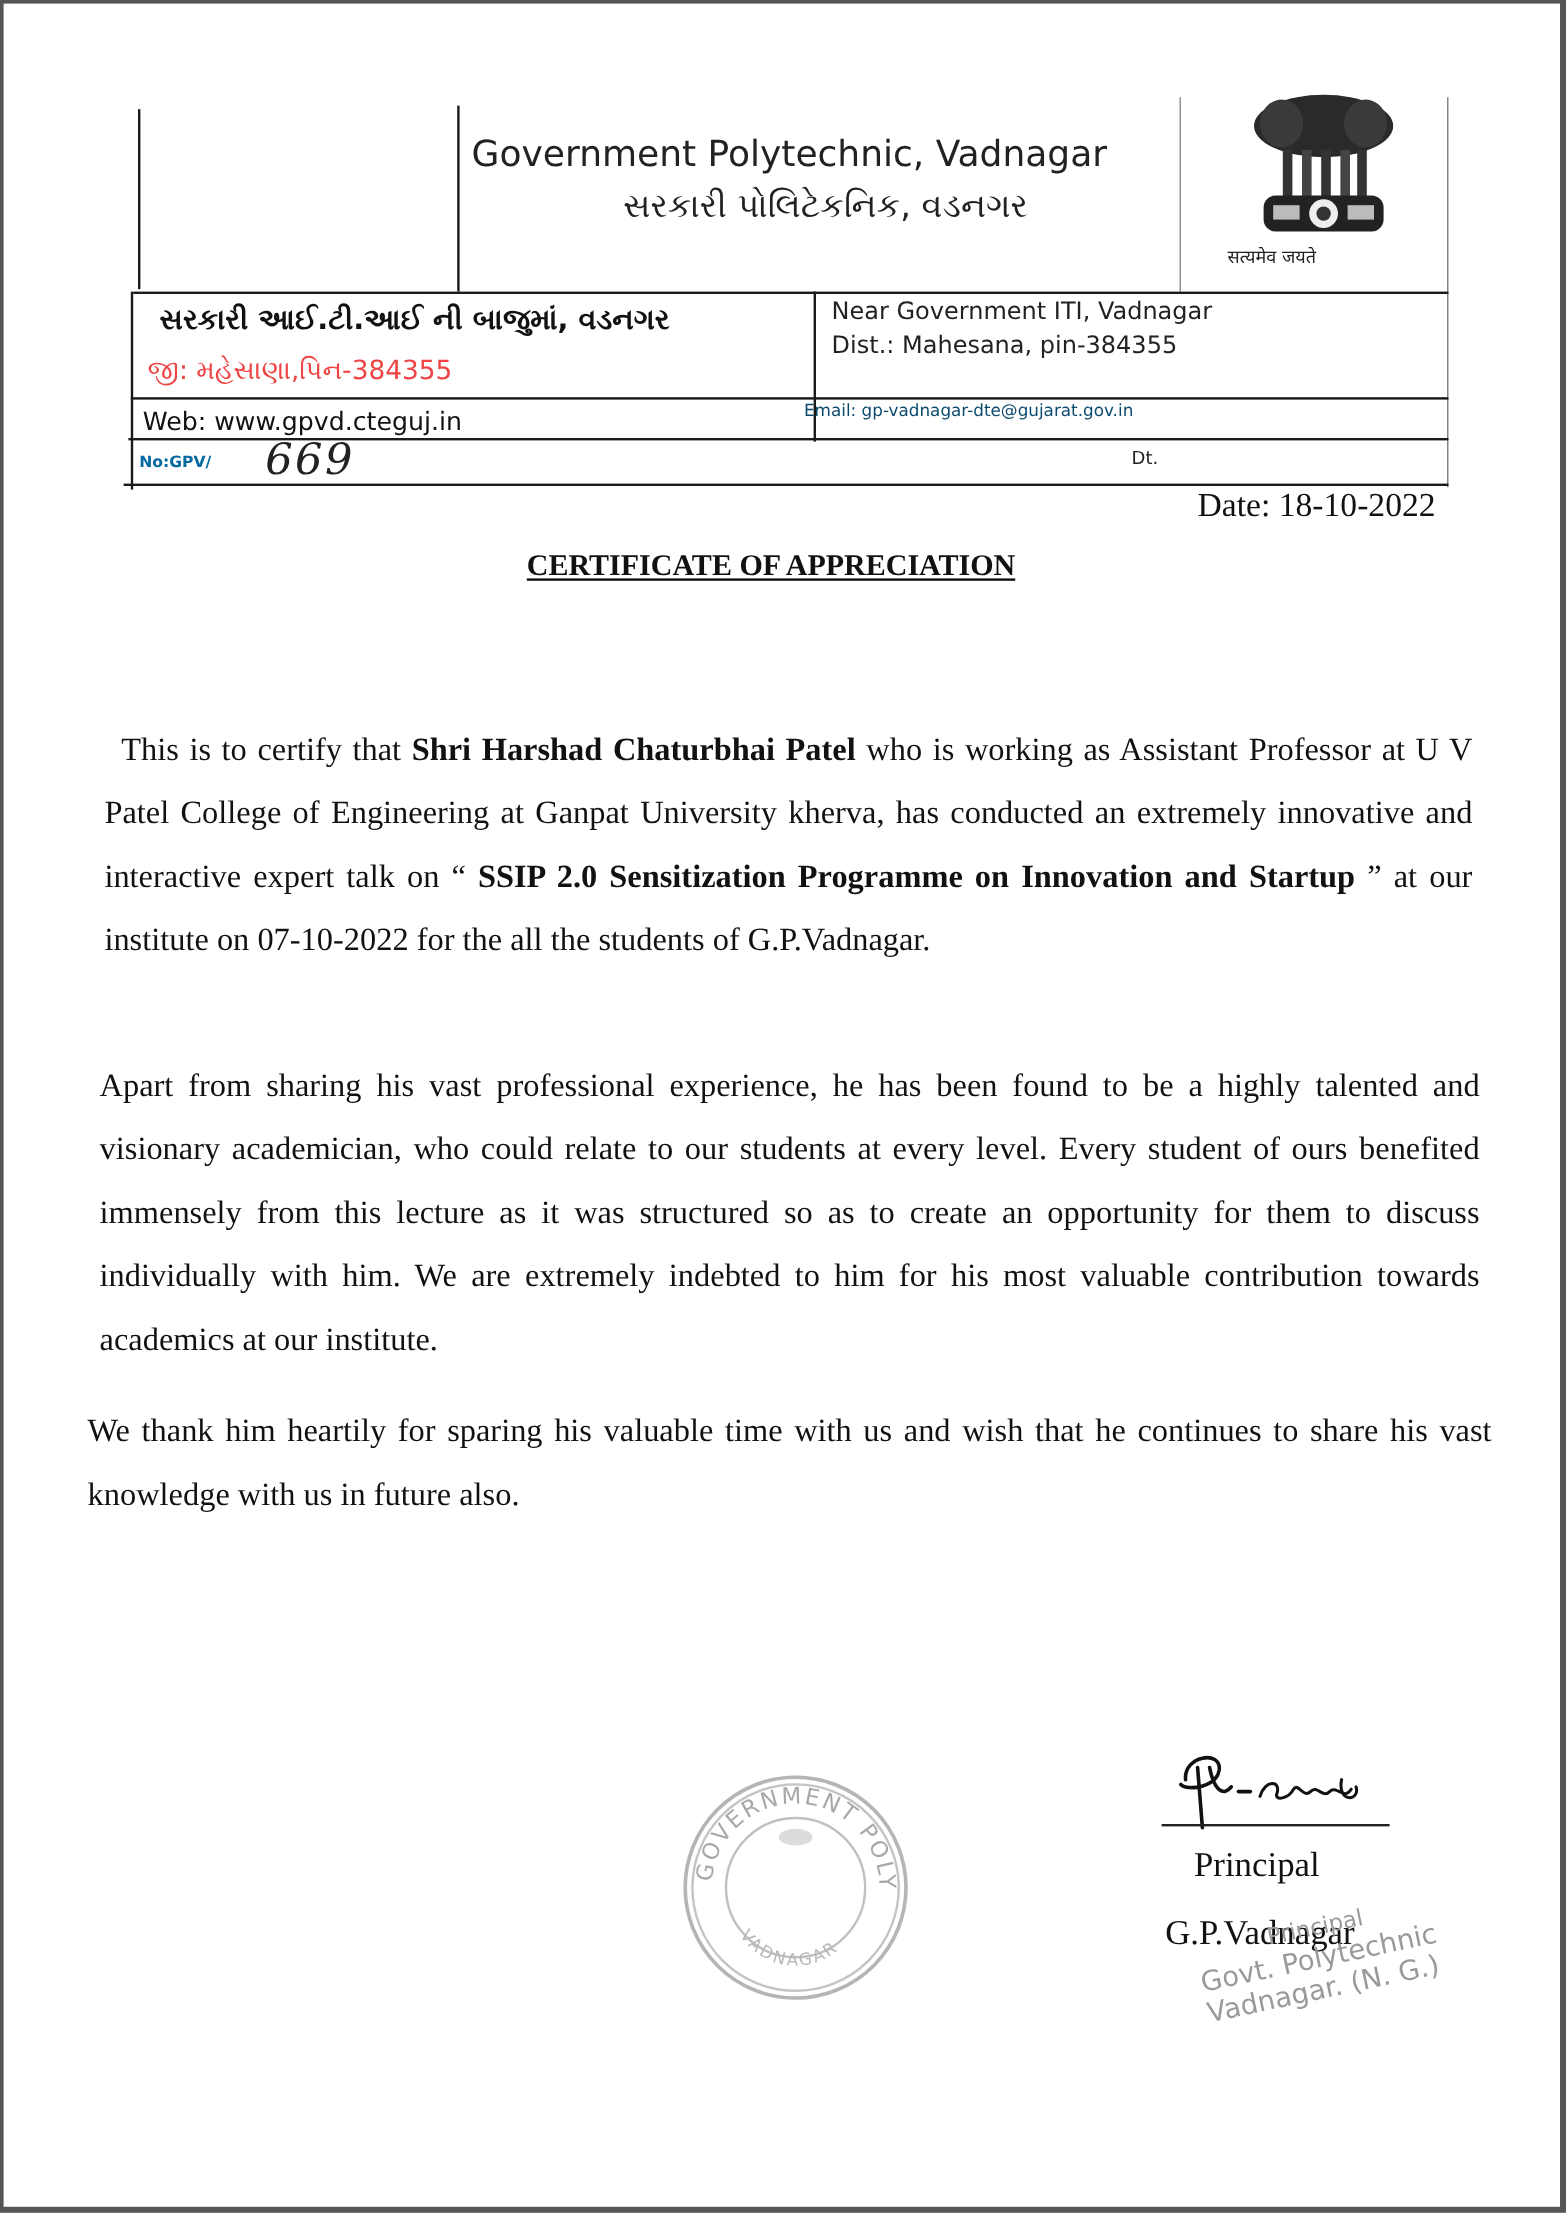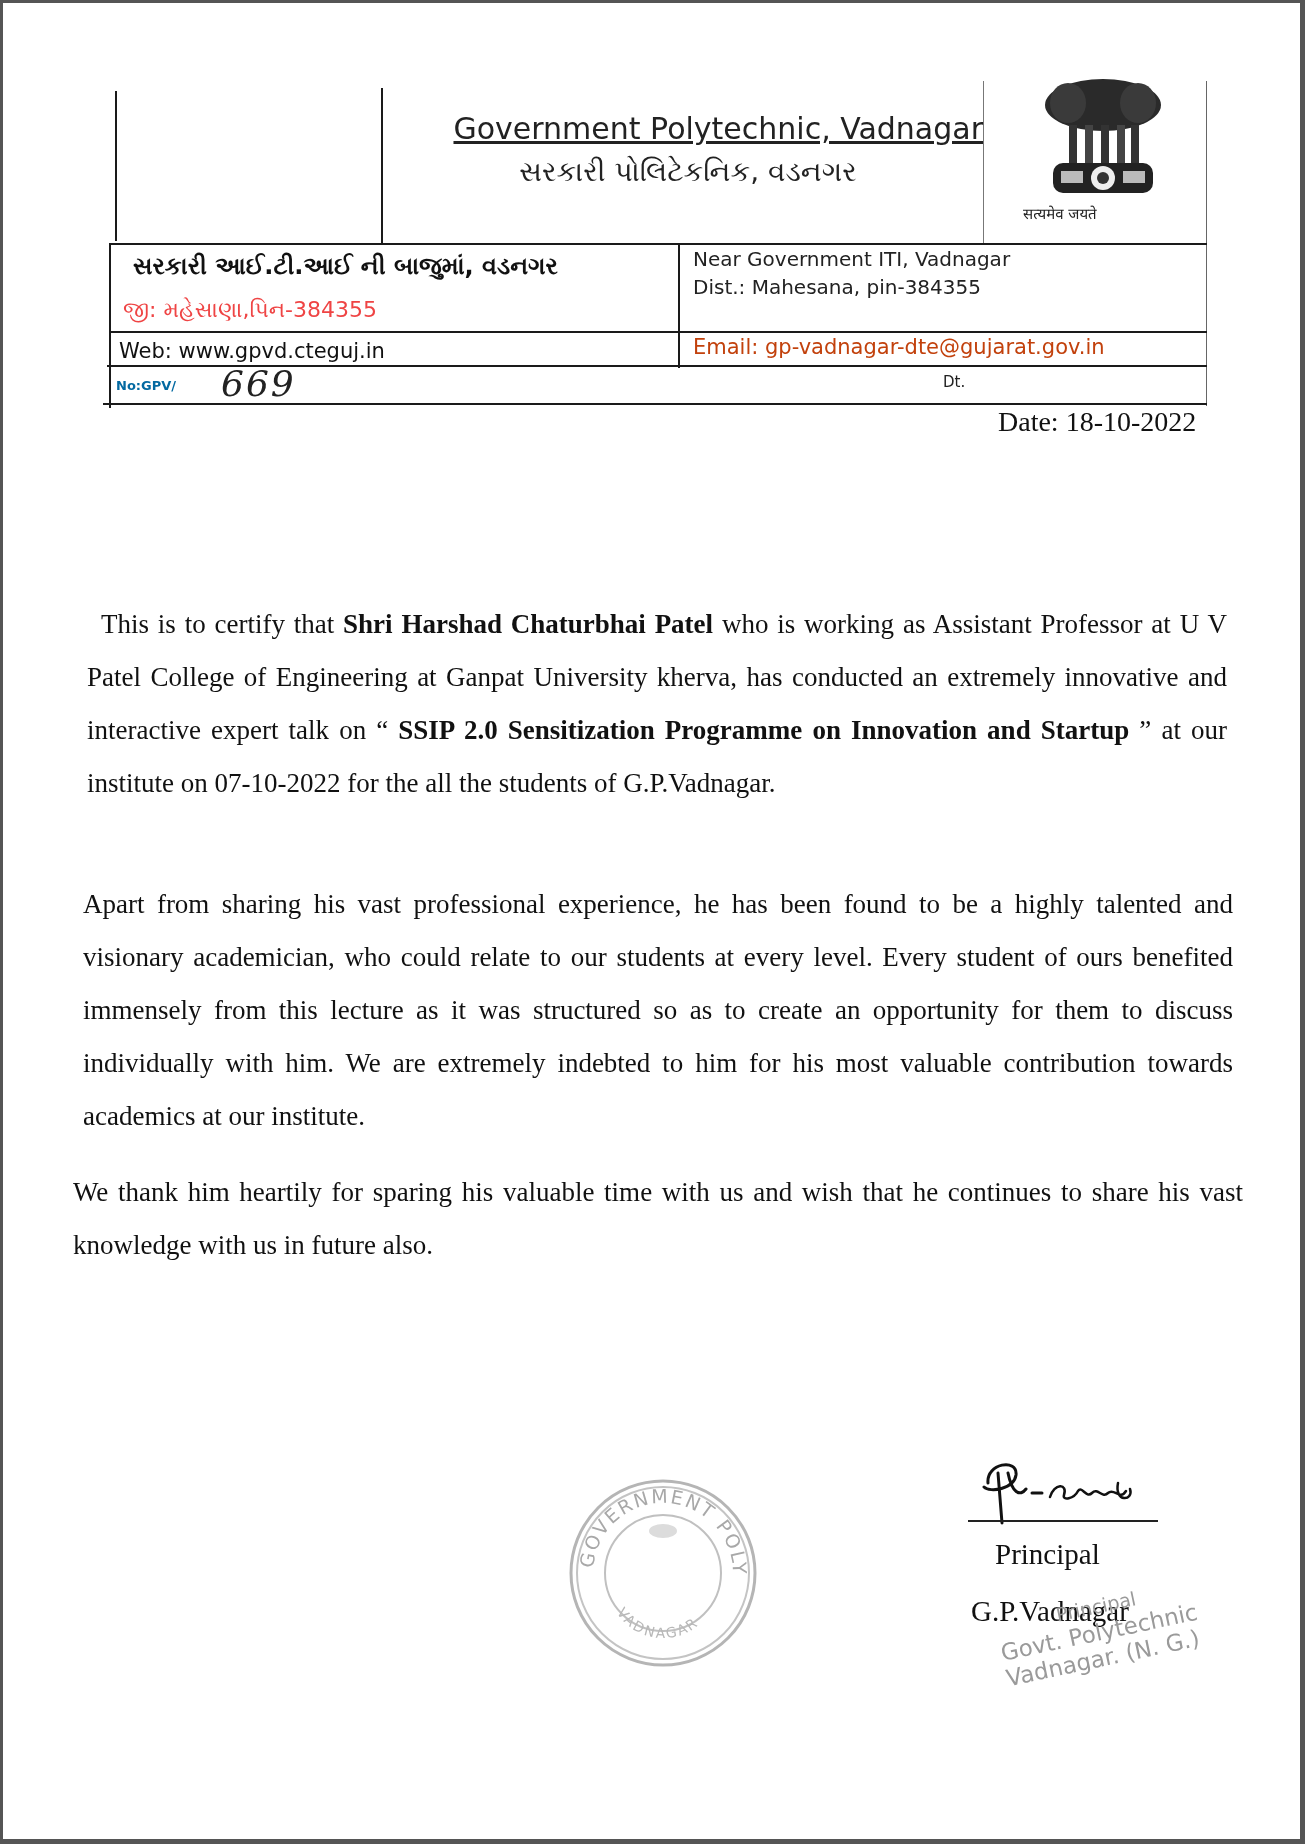--- a/index.html
+++ b/index.html
@@ -19,32 +19,32 @@
   .line-h { position: absolute; height: 2px; background: #1a1a1a; }
   .line-v { position: absolute; width: 2px; background: #1a1a1a; }
 
   .logo { position: absolute; left: 125px; top: 88px; width: 250px; height: 130px; }
   .logo .mark { position: absolute; left: 25px; top: 0; }
   .logo .t-azadi { position: absolute; left: 12px; top: 66px; font-size: 30px; color: #111; }
   .logo .t-ka { position: absolute; left: 118px; top: 80px; font-size: 22px; color: #111; }
   .logo .t-amrit { position: absolute; left: 2px; top: 104px; font-size: 22px; color: #111; letter-spacing: -0.5px; }
   .logo .t-mahotsav { position: absolute; left: 76px; top: 98px; font-size: 30px; color: #111; letter-spacing: -0.5px; }
 
-  .inst-en { position: absolute; left: 390px; top: 108px; width: 590px; text-align: right; font-size: 30px; color: #222; text-decoration: underline; }
+  .inst-en { position: absolute; left: 390px; top: 108px; width: 590px; text-align: left; font-size: 30px; color: #222; }
   .inst-gu { position: absolute; left: 390px; top: 152px; width: 590px; text-align: center; font-size: 28px; color: #222; }
 
   .emblem { position: absolute; left: 1020px; top: 72px; width: 160px; height: 150px; }
   .emblem .motto { position: absolute; left: 0; top: 128px; width: 160px; text-align: left; font-size: 15px; color: #222; }
 
   .addr-gu1 { position: absolute; left: 130px; top: 249px; font-size: 24px; color: #111; font-weight: bold; }
   .addr-gu2 { position: absolute; left: 120px; top: 294px; font-size: 22px; color: #ef4444; }
   .addr-en1 { position: absolute; left: 690px; top: 244px; font-size: 20px; color: #222; }
   .addr-en2 { position: absolute; left: 690px; top: 272px; font-size: 20px; color: #222; }
   .web { position: absolute; left: 116px; top: 336px; font-size: 21px; color: #111; }
-  .email { position: absolute; left: 690px; top: 332px; font-size: 21px; color: #c2410c; }
+  .email { position: absolute; left: 667px; top: 332px; font-size: 14px; color: #0c4a6e; }
   .refno-label { position: absolute; left: 113px; top: 375px; font-size: 13px; font-weight: bold; color: #0369a1; }
   .refno-val { position: absolute; left: 218px; top: 360px; font-size: 36px; font-style: italic; color: #222; font-family: "DejaVu Serif", serif; letter-spacing: 2px; }
   .dt-label { position: absolute; left: 940px; top: 370px; font-size: 15px; color: #222; }
 
   .date { position: absolute; left: 995px; top: 403px; font-size: 28px; }
   .title { position: absolute; left: 436px; top: 455px; font-size: 25px; font-weight: bold; text-decoration: underline; text-underline-offset: 3px; }
 
   .para { position: absolute; font-size: 27px; line-height: 53px; text-align: justify; }
   .p1 { left: 84px; top: 595px; width: 1140px; }
   .p2 { left: 80px; top: 875px; width: 1150px; }
@@ -105,20 +105,21 @@
   <div class="addr-gu2 sans">જી: મહેસાણા,પિન-384355</div>
   <div class="addr-en1 sans">Near Government ITI, Vadnagar</div>
   <div class="addr-en2 sans">Dist.: Mahesana, pin-384355</div>
   <div class="web sans">Web: www.gpvd.cteguj.in</div>
   <div class="email sans">Email: gp-vadnagar-dte@gujarat.gov.in</div>
   <div class="refno-label sans">No:GPV/</div>
   <div class="refno-val">669</div>
   <div class="dt-label sans">Dt.</div>
 
   <div class="date serif">Date: 18-10-2022</div>
+  <div class="title serif">CERTIFICATE OF APPRECIATION</div>
 
   <div class="para p1 serif"><span class="indent"></span><span>This is to certify that </span><b>Shri Harshad Chaturbhai Patel</b><span> who is working as Assistant Professor at U V Patel College of Engineering at Ganpat University kherva, has conducted an extremely innovative and interactive expert talk on “ </span><b>SSIP 2.0 Sensitization Programme on Innovation and Startup</b><span> ” at our institute on 07-10-2022 for the all the students of G.P.Vadnagar.</span></div>
 
   <div class="para p2 serif">Apart from sharing his vast professional experience, he has been found to be a highly talented and visionary academician, who could relate to our students at every level. Every student of ours benefited immensely from this lecture as it was structured so as to create an opportunity for them to discuss individually with him. We are extremely indebted to him for his most valuable contribution towards academics at our institute.</div>
   <div class="para p3 serif">We thank him heartily for sparing his valuable time with us and wish that he continues to share his vast knowledge with us in future also.</div>
 
   <div class="seal">
     <svg width="200" height="200" viewBox="0 0 200 200">
       <defs>
         <path id="sealArc" d="M 30 100 A 70 70 0 1 1 170 100"></path>

